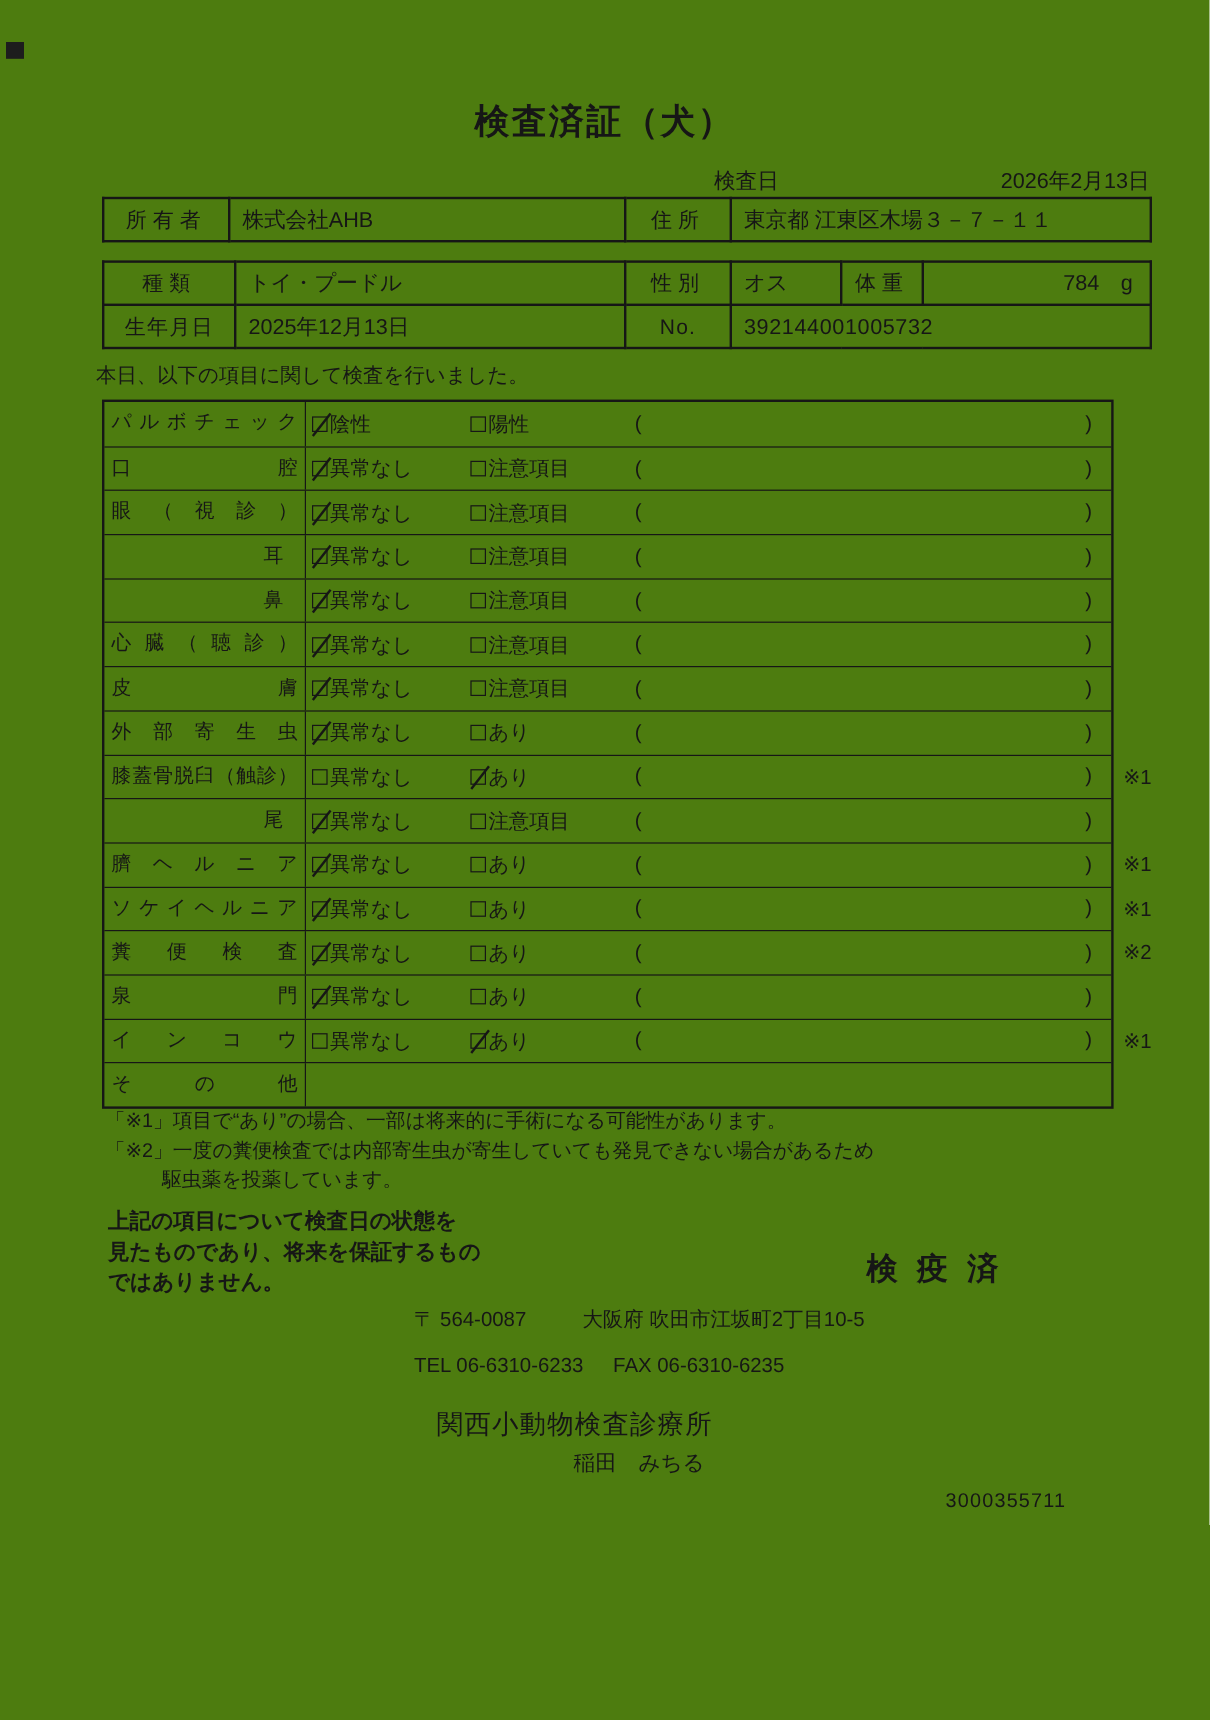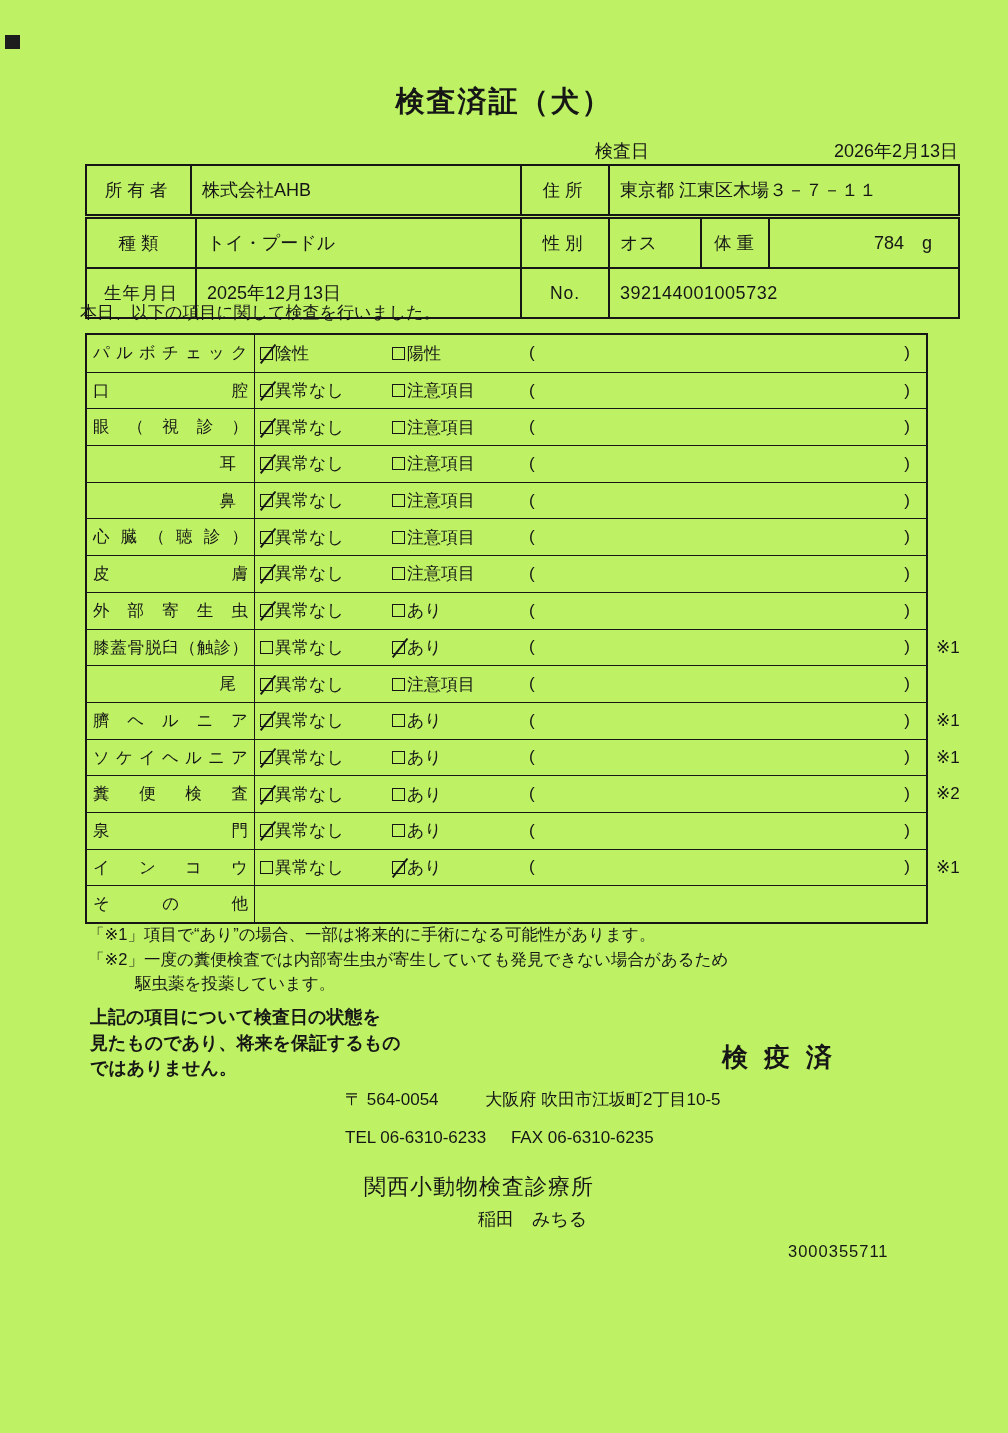--- a/index.html
+++ b/index.html
@@ -1,41 +1,41 @@
 <!DOCTYPE html>
 <html><head>
 <meta charset="utf-8">
 <style>
   * { box-sizing: border-box; }
   html, body { margin:0; padding:0; background:#ffffff; }
   .page {
     position: relative;
     width: 1008px; height: 1433px;
-    background: #bef264;
+    background: #4d7c0f;
     color: #161616;
     font-family: "Liberation Sans", "DejaVu Sans", sans-serif;
     overflow: hidden;
   }
   .corner-mark { position:absolute; left:5px; top:35px; width:15px; height:14px; background:#1d1d1d; }
 
   .title {
     position:absolute; top:82px; left:0; width:100%;
     margin:0; text-align:center;
     font-size:29px; font-weight:600; letter-spacing:2px;
   }
   .date-row {
     position:absolute; top:139px; left:595px; width:363px;
     display:flex; justify-content:space-between; align-items:baseline;
     font-size:18px;
   }
 
   table.tbl { position:absolute; left:85px; border-collapse:collapse; table-layout:fixed; width:875px; }
   table.owner { top:164px; }
   table.pet   { top:217px; }
-  .tbl td { border:2px solid #161616; height:36px; padding:12px; font-size:17.5px; overflow:hidden; white-space:nowrap; }
+  .tbl td { border:2px solid #161616; height:36px; padding:0; font-size:17.5px; overflow:hidden; white-space:nowrap; }
   .tbl td.lbl { text-align:center; letter-spacing:5px; }
   .tbl td.lbl.tight { letter-spacing:1px; }
   .tbl td.val { padding-left:10px; font-size:18px; }
   .weight-wrap { display:flex; justify-content:flex-end; align-items:baseline; gap:18px; padding-right:14px; }
   .no-val { letter-spacing:0.5px; }
 
   .intro { position:absolute; top:301px; left:80px; margin:0; font-size:17px; }
 
   .check-table {
     position:absolute; top:333px; left:85px; width:843px;
@@ -409,21 +409,21 @@
 
   <div class="disclaimer">
     <p>上記の項目について検査日の状態を</p>
     <p>見たものであり、将来を保証するもの</p>
     <p>ではありません。</p>
   </div>
 
   <div class="stamp">検疫済</div>
 
   <div class="addr">
-    <span>〒 564-0054</span>
+    <span>〒 564-0087</span>
     <span class="gap">大阪府 吹田市江坂町2丁目10-5</span>
   </div>
 
   <div class="telfax">
     <span>TEL 06-6310-6233</span>
     <span class="gap2">FAX 06-6310-6235</span>
   </div>
 
   <div class="clinic">関西小動物検査診療所</div>
   <div class="director">稲田　みちる</div>

